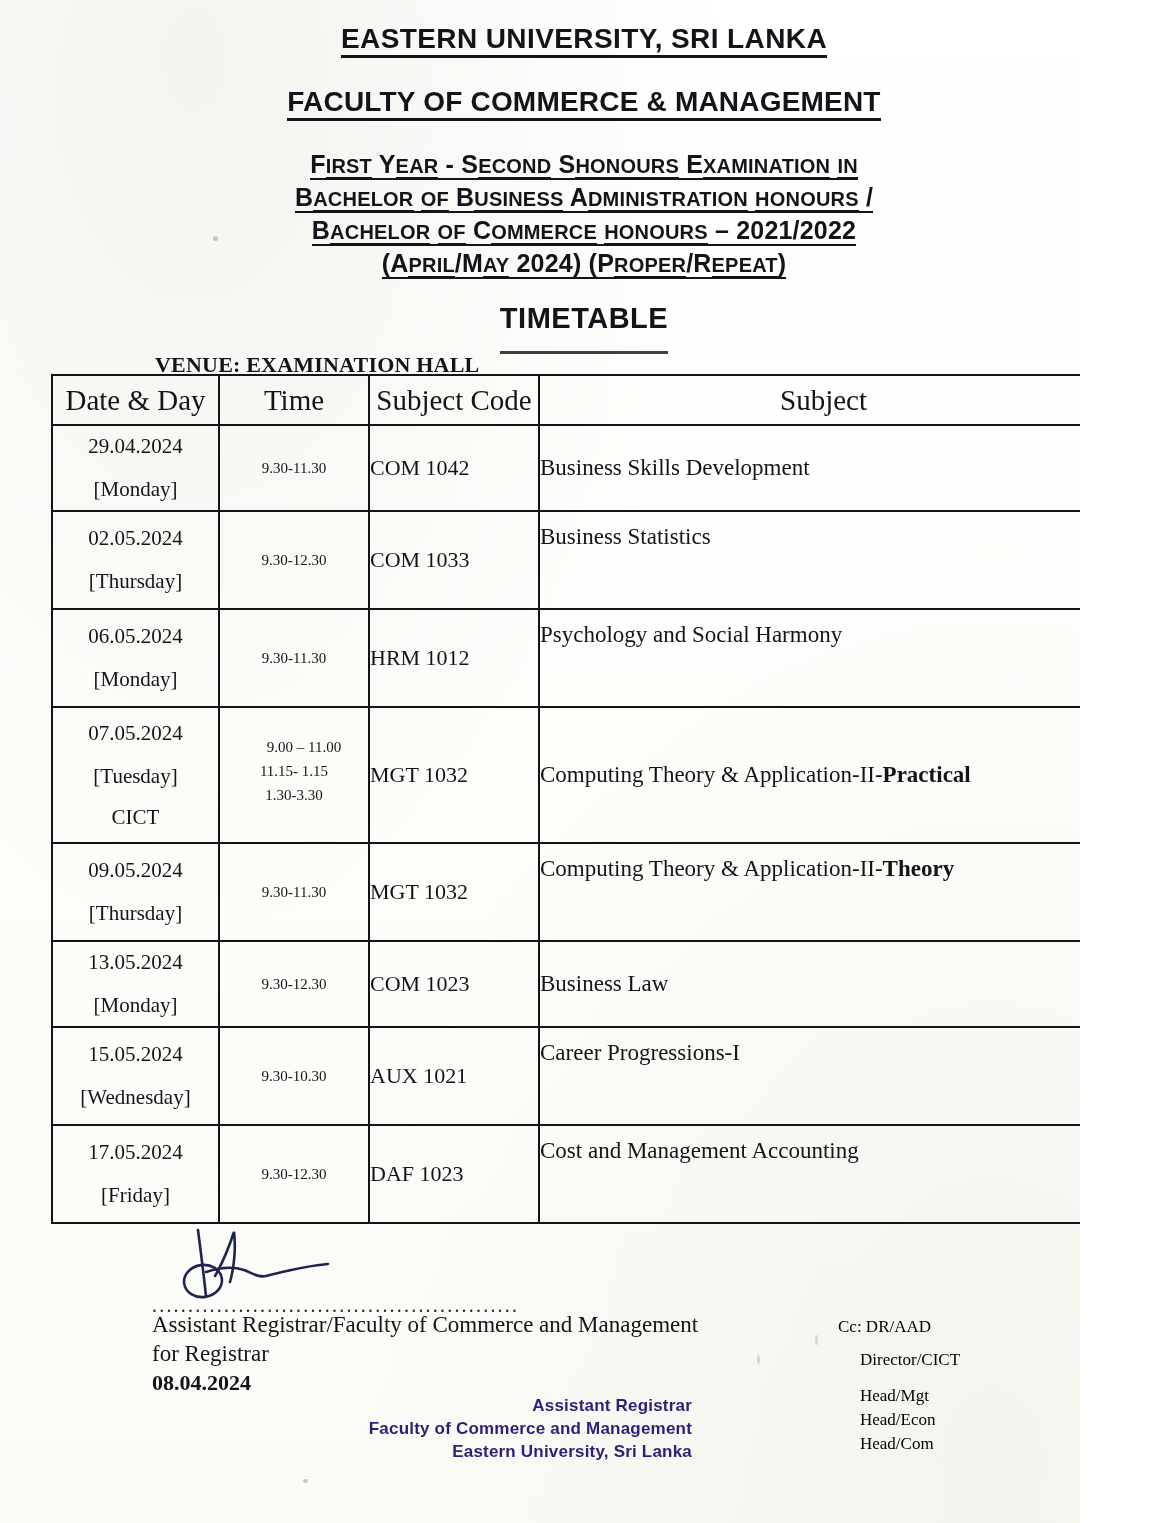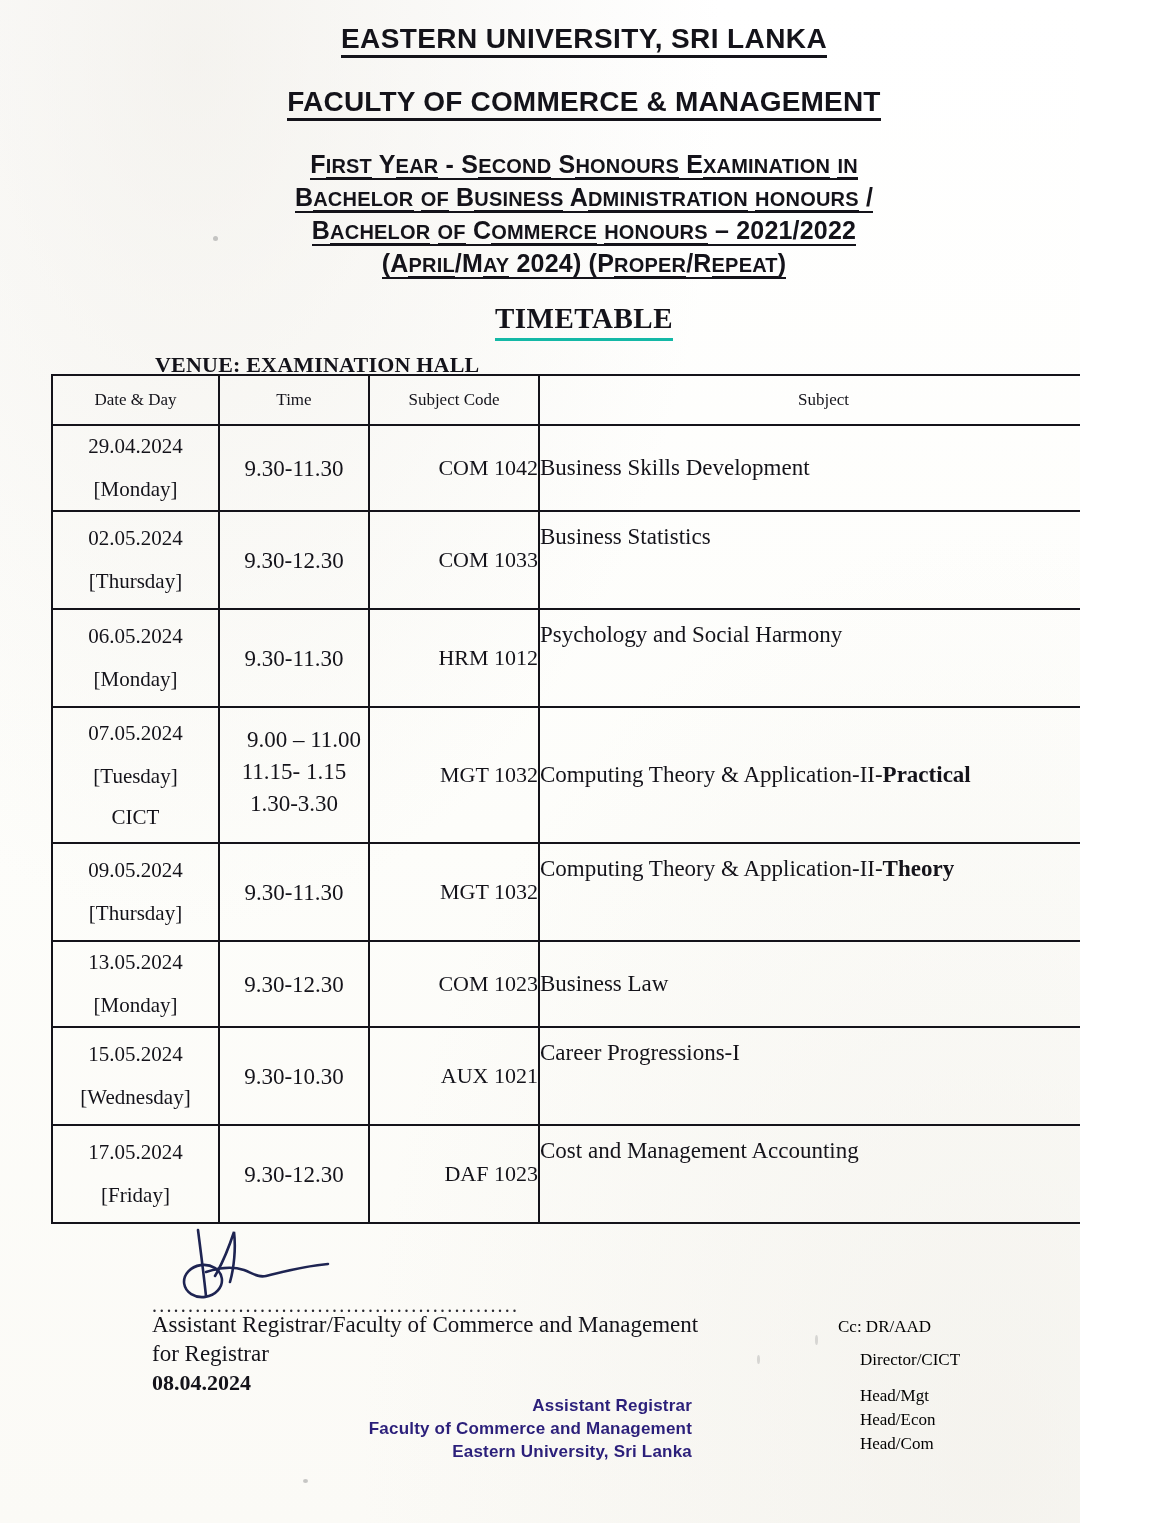--- a/index.html
+++ b/index.html
@@ -74,21 +74,21 @@
   }
   .smallcapish { font-size: 0.80em; }
 
   .h-tt {
     font-family: "Liberation Sans", sans-serif;
     font-weight: bold;
     font-size: 29px;
     margin-top: 22px;
     letter-spacing: 0.5px;
   }
-  .h-tt span { border-bottom: 3px solid #14b8a6; padding-bottom: 4px; font-family: Liberation Serif, serif; }
+  .h-tt span { border-bottom: 3px solid #404040; padding-bottom: 17px; }
 
   .venue {
     position: absolute;
     left: 155px;
     top: 352px;
     font-family: "Liberation Serif", serif;
     font-weight: bold;
     font-size: 22px;
     letter-spacing: 0.2px;
   }
@@ -105,21 +105,21 @@
   }
   table.tt td, table.tt th {
     border: 2px solid #14131a;
     padding: 0;
     vertical-align: middle;
     font-weight: normal;
   }
   table.tt thead th {
     height: 48px;
     font-family: "Liberation Serif", serif;
-    font-size: 17px;
+    font-size: 29px;
     text-align: center;
     font-weight: normal;
   }
   .c-date { width: 167px; }
   .c-time { width: 150px; }
   .c-code { width: 170px; }
   .c-subj { width: 569px; }
 
   td.date {
     text-align: center;
@@ -129,31 +129,31 @@
     line-height: 1.0;
     padding: 8px 4px;
     margin-top: 16px;
   }
   td.date .d-line { display: block; }
   td.date .d-date { margin-bottom: 22px; }
   td.date .d-extra { margin-top: 20px; }
 
   td.time {
     text-align: center;
-    font-size: 23px;
+    font-size: 15px;
     font-family: "Liberation Serif", serif;
     line-height: 1.0;
     padding: 6px 4px;
   }
   td.time .t-line { display: block; }
   td.time.multi .t-line { margin: 9px 0; }
   td.time.multi .t-line:first-child { margin-top: 2px; padding-left: 20px; }
 
   td.code {
-    text-align: right;
+    text-align: left;
     font-size: 22px;
     font-family: "Liberation Serif", serif;
   }
 
   td.subject {
     font-size: 23px;
     font-family: "Liberation Serif", serif;
     padding-left: 9px;
     padding-right: 6px;
   }

